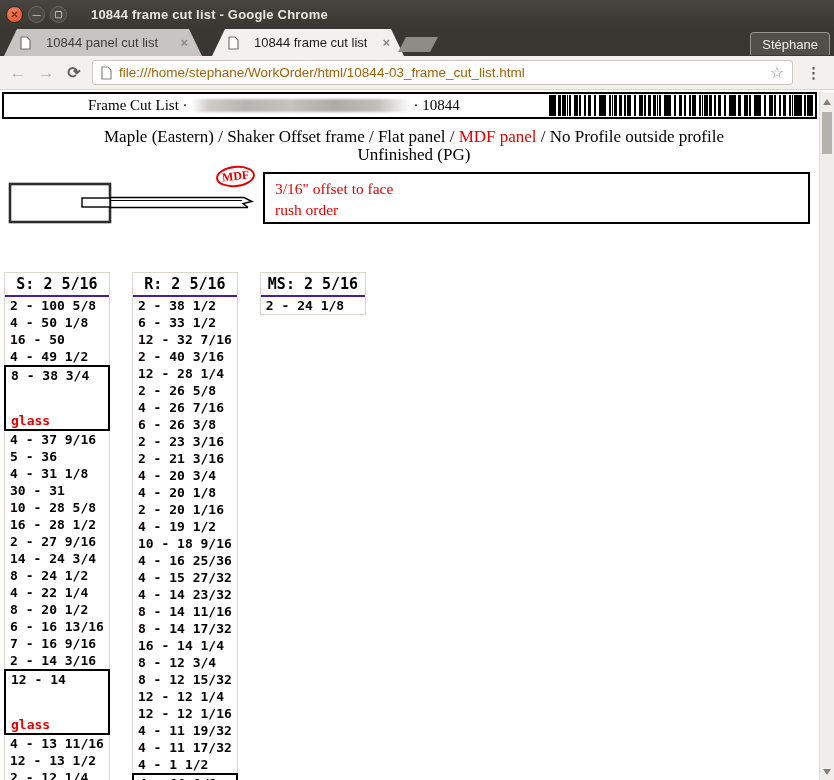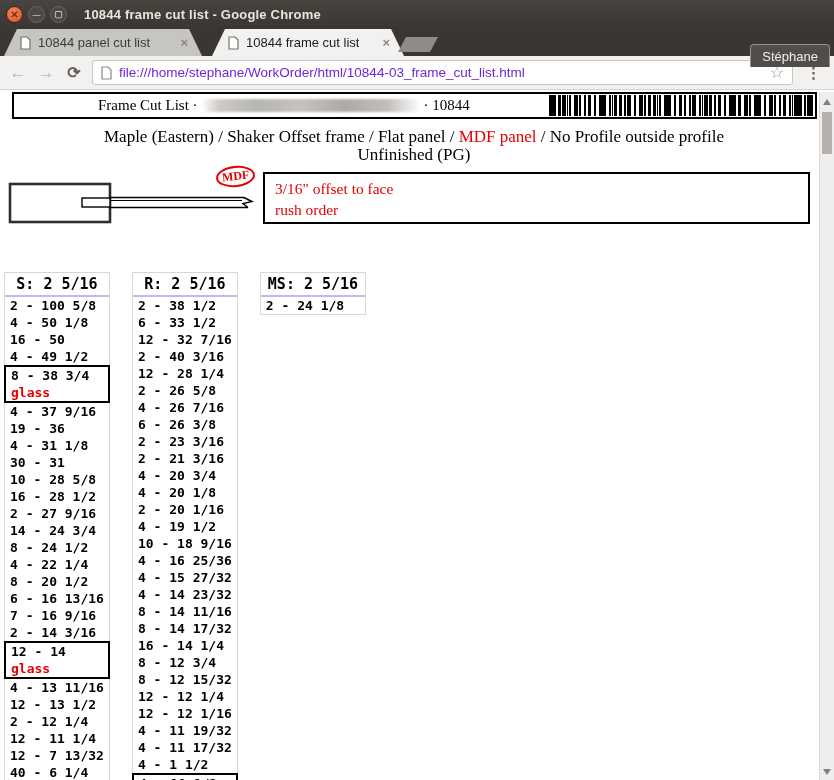--- a/index.html
+++ b/index.html
@@ -11,69 +11,69 @@
               display:flex; align-items:center; padding-left:6px; }
   .wc { width:17px; height:17px; border-radius:50%; margin-right:5px;
         display:flex; align-items:center; justify-content:center;
         font-size:10px; font-weight:bold; cursor:default; }
   .wc-close { background:radial-gradient(circle at 35% 30%, #f3835d, #df4f23);
               border:1px solid #2c1softened; border:1px solid #35251c; color:#7d2b10; }
   .wc-close::before { content:"✕"; }
   .wc-dim { background:#4c4945; border:1px solid #6a6763; color:#c9c6c1; }
   .wc-min::before { content:"—"; font-size:8px; }
   .wc-max::before { content:"▢"; font-size:9px; }
-  .win-title { color:#e9e5de; font-weight:bold; font-size:13px; margin-left:12px;
+  .win-title { color:#e9e5de; font-weight:bold; font-size:13px; margin-left:19px;
                letter-spacing:0.2px; }
 
   
   .tabstrip { height:28px; background:#3a3733; position:relative; }
   .tab { position:absolute; bottom:0; height:27px; display:flex; align-items:center;
          padding:0 14px 0 16px; font-size:13px;
-         clip-path:polygon(0 100%, 13px 0, calc(100% - 13px) 0, 100% 100%); }
+         clip-path:polygon(0 100%, 13px 0, calc(100% - 13px) 0, 100% 100%);gap:8px; }
   .tab-1 { left:4px; width:198px; background:#c7c5c2; color:#3c3b39; }
   .tab-2 { left:212px; width:192px; background:#f2f1ef; color:#1c1b1a; }
   .tab-label { margin-left:7px; white-space:nowrap; overflow:hidden; }
   .tab-close { margin-left:auto; color:#8b8884; font-size:13px; font-weight:bold; }
   .doc-icon svg { display:block; }
   .newtab { position:absolute; left:402px; top:9px; width:32px; height:15px;
             background:#8f8c88; transform:skewX(-28deg); }
-  .profile-btn { position:absolute; right:4px; top:16px; height:23px;
+  .profile-btn { position:absolute; right:4px; top:4px; height:23px;
                  background:#514e49; border:1px solid #96938e; border-bottom:none;
                  border-radius:4px 4px 0 0; color:#f2efe9; font-size:13px;
                  display:flex; align-items:center; padding:0 11px; }
 
   
   .toolbar { height:34px; background:#f2f1ef; border-bottom:1px solid #d9d6d2;
              display:flex; align-items:center; padding:0 8px; gap:8px; }
   .nav-ic { font-size:17px; font-weight:bold; color:#b7b4b0; width:20px; text-align:center; }
   .nav-back::before { content:"←"; }
   .nav-fwd::before { content:"→"; }
   .nav-reload { color:#63605c; font-size:16px; }
   .nav-reload::before { content:"⟳"; }
   .omnibox { flex:1; height:25px; background:#fff; border:1px solid #c9c6c1;
              border-radius:3px; display:flex; align-items:center; padding:0 8px; gap:7px; }
-  .url-text { font-size:13.5px; color:#6d28d9; flex:1; white-space:nowrap; overflow:hidden; }
+  .url-text { font-size:13.5px; color:#a16207; flex:1; white-space:nowrap; overflow:hidden; }
   .star { color:#9b9894; font-size:16px; }
   .star::before { content:"☆"; }
   .menu-dots { color:#5f5c58; font-size:15px; font-weight:bold; padding:0 5px; }
   .menu-dots::before { content:"⋮"; }
 
   
   .content { position:relative; height:690px; background:#fff; padding-right:16px; }
 
   .scrollbar { position:absolute; right:0; top:0; bottom:0; width:15px;
                background:#f0eeec; border-left:1px solid #dddbd8; }
   .sb-up, .sb-down { position:absolute; left:3px; width:0; height:0;
                      border-left:4px solid transparent; border-right:4px solid transparent; }
   .sb-up { top:7px; border-bottom:6px solid #83807b; }
   .sb-down { bottom:7px; border-top:6px solid #83807b; }
   .sb-thumb { position:absolute; top:20px; left:2px; right:2px; height:42px;
               background:#b5b2ad; }
 
-  .band { margin:2px 1px 0 12px; height:27px; border:2px solid #000; position:relative;
+  .band { margin:2px 1px 0 2px; height:27px; border:2px solid #000; position:relative;
           display:flex; align-items:center; padding-left:84px;
           font-family:"Liberation Serif", serif; font-size:15px; }
   .smear { display:inline-block; width:220px; height:13px; margin:0 3px;
            border-radius:7px; filter:blur(1.2px);
            background:linear-gradient(90deg,#fff 0%,#cfccc8 8%,#b7b5b1 25%,#c6c3bf 45%,#aeaba7 65%,#c2bfbb 85%,#fff 100%); }
   .barcode { position:absolute; right:2px; top:1px; bottom:1px; width:264px;
              background:
                linear-gradient(90deg,#000 0 5px,transparent 5px),
                linear-gradient(-90deg,#000 0 6px,transparent 6px),
                repeating-linear-gradient(90deg,#000 0 2px,transparent 2px 5px),
@@ -94,24 +94,24 @@
            font-family:"Liberation Serif", serif; }
   .notebox { position:absolute; left:263px; top:8px; right:8px; height:52px;
              border:2px solid #000; padding:4px 10px;
              font-family:"Liberation Serif", serif; font-size:15.5px; line-height:21px;
              color:var(--red,#e60000); }
 
   .cols { display:flex; align-items:flex-start; gap:22px; margin:4px 0 0 4px; }
   .col { border:1px solid #dad6ce; background:#fff;
          font-family:"DejaVu Sans Mono", monospace; font-weight:bold; }
   .col-h { font-size:15px; text-align:center; padding:2px 7px 2px;
-           border-bottom:2px solid #c4b5fd; white-space:nowrap; }
+           border-bottom:2px solid #4c1d95; white-space:nowrap; }
   .row { font-size:13px; line-height:17px; padding:0 5px; white-space:nowrap; }
   .glassbox { border:2px solid #000; margin:0 -1px; }
-  .glass { color:var(--red,#e60000); }
+  .glass { color:var(--red,#e60000);margin-top:28px; }
 </style>
 </head>
 <body>
 
 <div class="titlebar">
   <div class="wc wc-close"></div>
   <div class="wc wc-dim wc-min"></div>
   <div class="wc wc-dim wc-max"></div>
   <div class="win-title">10844 frame cut list - Google Chrome</div>
 </div>
@@ -190,21 +190,21 @@
         <div class="col-h">S: 2 5/16</div>
         <div class="row">2 - 100 5/8</div>
         <div class="row">4 - 50 1/8</div>
         <div class="row">16 - 50</div>
         <div class="row">4 - 49 1/2</div>
         <div class="glassbox">
           <div class="row">8 - 38 3/4</div>
           <div class="row glass">glass</div>
         </div>
         <div class="row">4 - 37 9/16</div>
-        <div class="row">19 - 36</div>
+        <div class="row">5 - 36</div>
         <div class="row">4 - 31 1/8</div>
         <div class="row">30 - 31</div>
         <div class="row">10 - 28 5/8</div>
         <div class="row">16 - 28 1/2</div>
         <div class="row">2 - 27 9/16</div>
         <div class="row">14 - 24 3/4</div>
         <div class="row">8 - 24 1/2</div>
         <div class="row">4 - 22 1/4</div>
         <div class="row">8 - 20 1/2</div>
         <div class="row">6 - 16 13/16</div>

